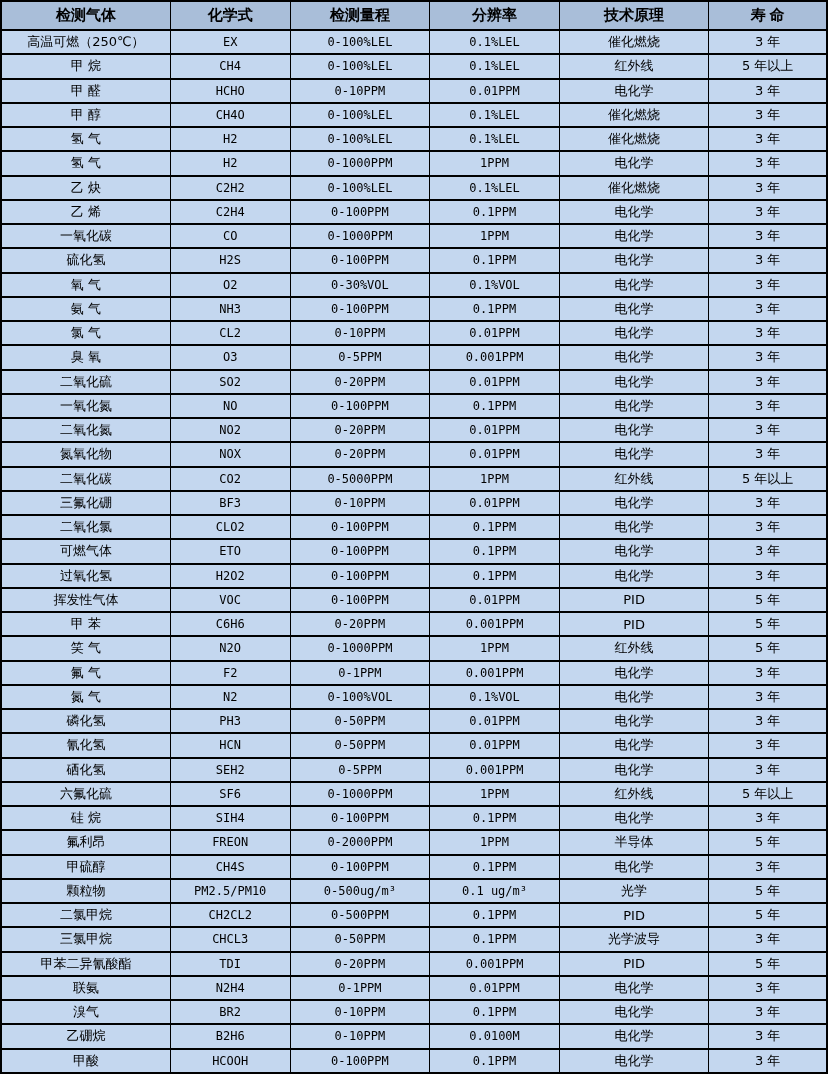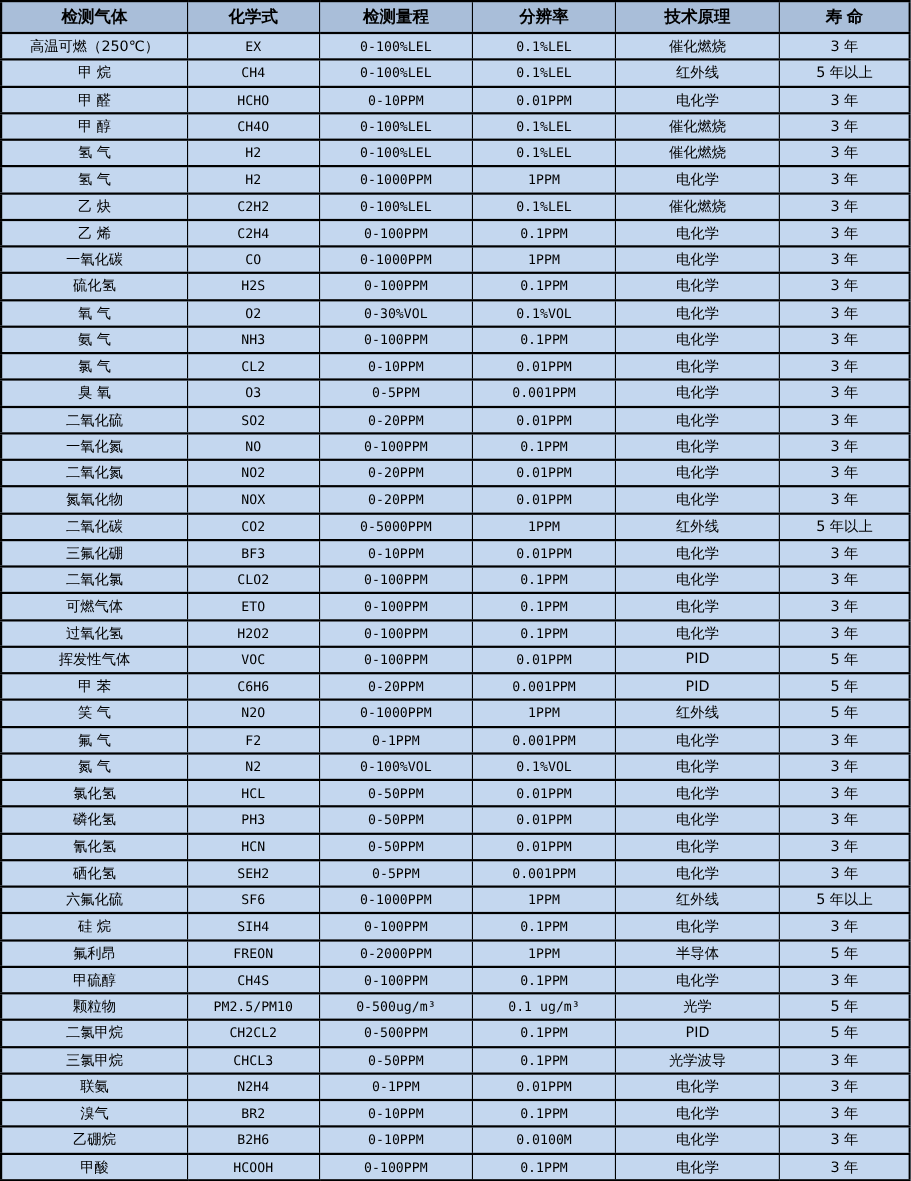--- a/index.html
+++ b/index.html
@@ -20,21 +20,21 @@
     text-align: center;
     vertical-align: middle;
     padding: 0 2px;
     overflow: hidden;
     white-space: nowrap;
     color: #000000;
   }
   th {
     background: #a9bed9;
     height: 27px;
-    font-family: Liberation Sans, sans-serif;
+    font-family: Liberation Serif, serif;
     font-weight: bold;
     font-size: 15px;
   }
   td {
     font-family: "DejaVu Sans Mono", "DejaVu Sans", sans-serif;
     font-size: 12px;
   }
   td.cell-gas, td.cell-principle, td.cell-lifespan {
     font-family: "DejaVu Sans", "Liberation Sans", sans-serif;
     font-size: 13px;
@@ -317,28 +317,20 @@
   <tr>
     <td class="cell-gas">氮 气</td>
     <td class="cell-formula">N2</td>
     <td class="cell-range">0-100%VOL</td>
     <td class="cell-resolution">0.1%VOL</td>
     <td class="cell-principle">电化学</td>
     <td class="cell-lifespan">3 年</td>
   </tr>
 
 
-  <tr>
-    <td class="cell-gas">氯化氢</td>
-    <td class="cell-formula">HCL</td>
-    <td class="cell-range">0-50PPM</td>
-    <td class="cell-resolution">0.01PPM</td>
-    <td class="cell-principle">电化学</td>
-    <td class="cell-lifespan">3 年</td>
-  </tr>
 
   <tr>
     <td class="cell-gas">磷化氢</td>
     <td class="cell-formula">PH3</td>
     <td class="cell-range">0-50PPM</td>
     <td class="cell-resolution">0.01PPM</td>
     <td class="cell-principle">电化学</td>
     <td class="cell-lifespan">3 年</td>
   </tr>
 
@@ -417,20 +409,28 @@
 
   <tr>
     <td class="cell-gas">三氯甲烷</td>
     <td class="cell-formula">CHCL3</td>
     <td class="cell-range">0-50PPM</td>
     <td class="cell-resolution">0.1PPM</td>
     <td class="cell-principle">光学波导</td>
     <td class="cell-lifespan">3 年</td>
   </tr>
 
+  <tr>
+    <td class="cell-gas">甲苯二异氰酸酯</td>
+    <td class="cell-formula">TDI</td>
+    <td class="cell-range">0-20PPM</td>
+    <td class="cell-resolution">0.001PPM</td>
+    <td class="cell-principle">PID</td>
+    <td class="cell-lifespan">5 年</td>
+  </tr>
 
   <tr>
     <td class="cell-gas">联氨</td>
     <td class="cell-formula">N2H4</td>
     <td class="cell-range">0-1PPM</td>
     <td class="cell-resolution">0.01PPM</td>
     <td class="cell-principle">电化学</td>
     <td class="cell-lifespan">3 年</td>
   </tr>
 

